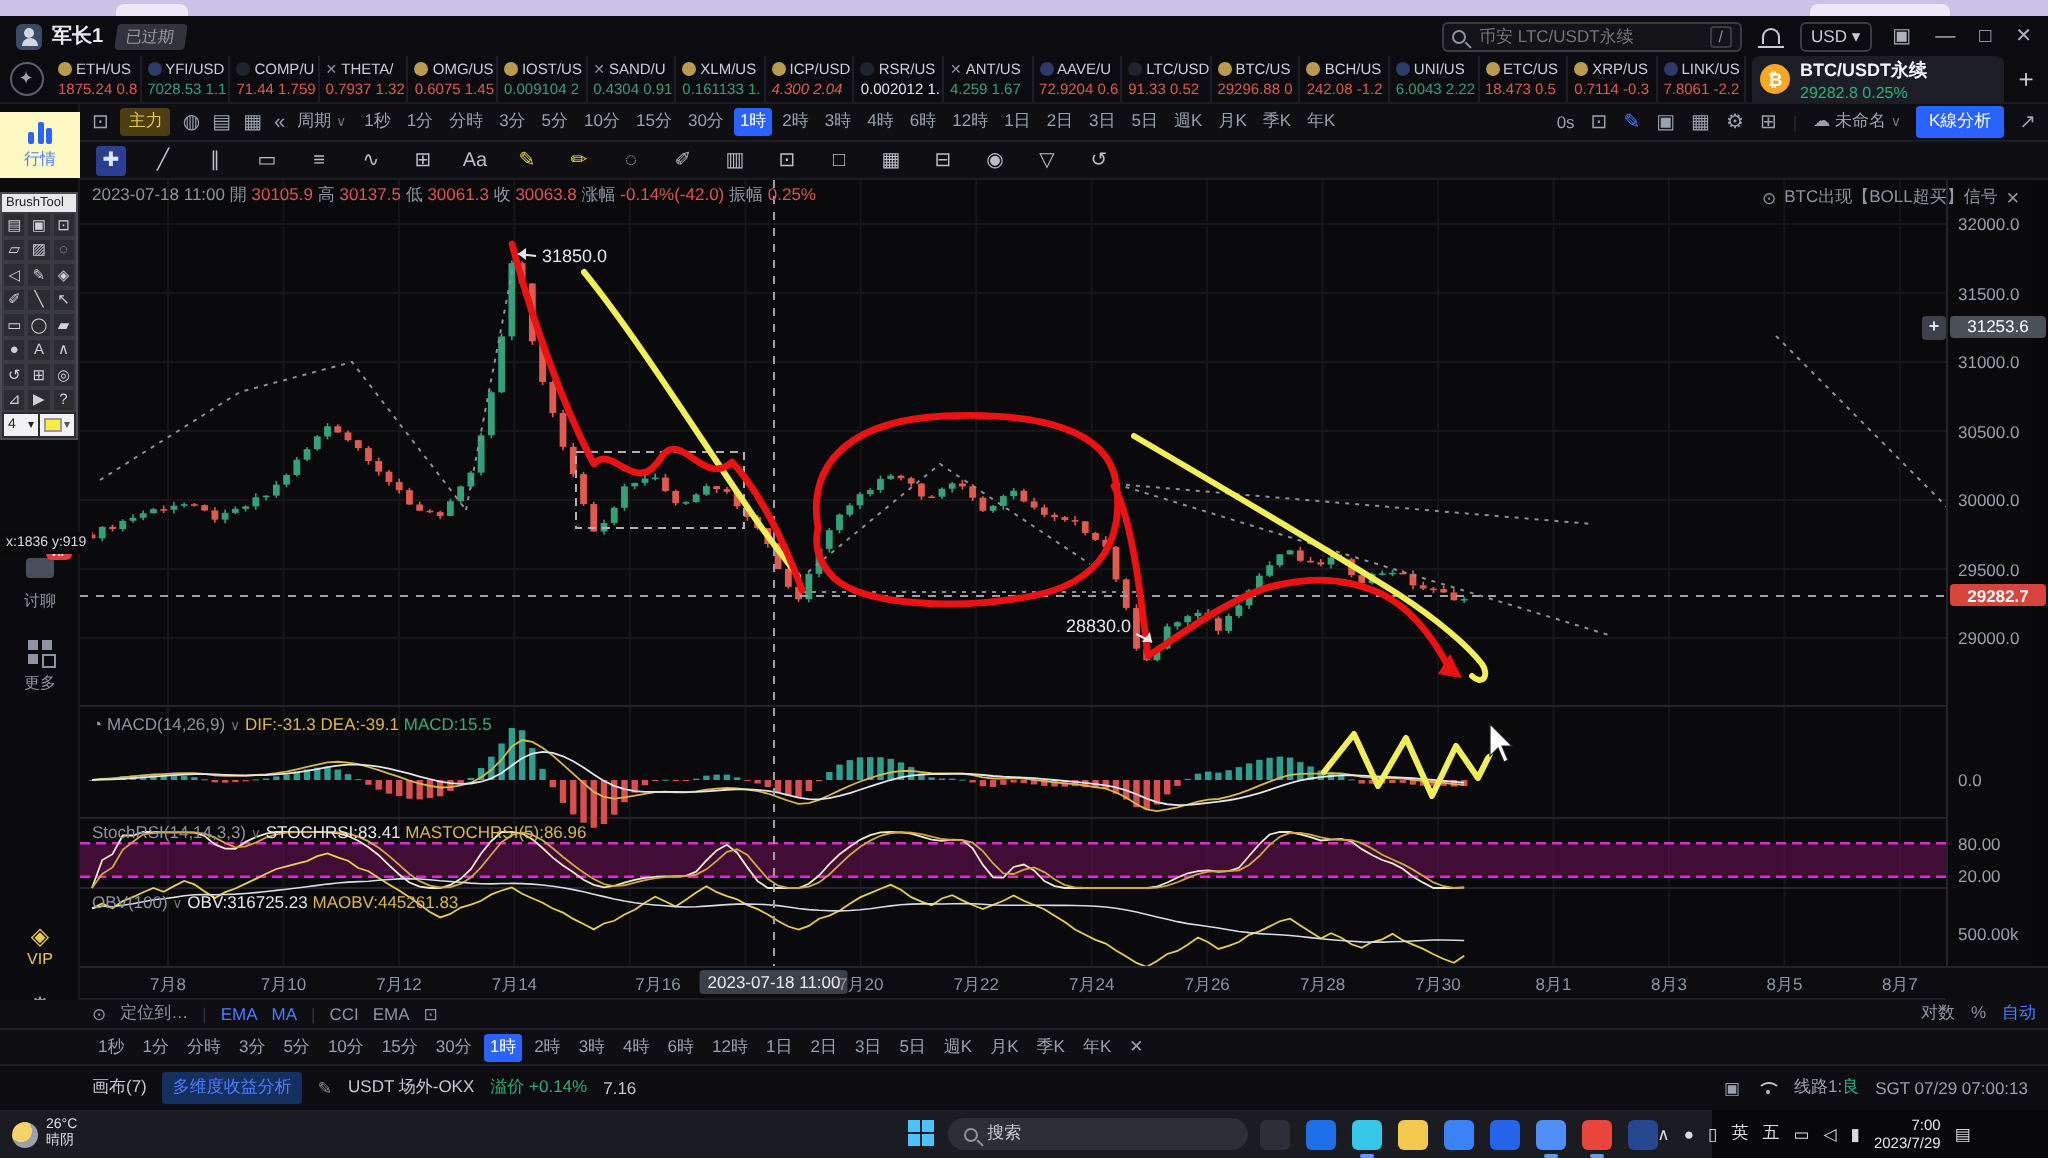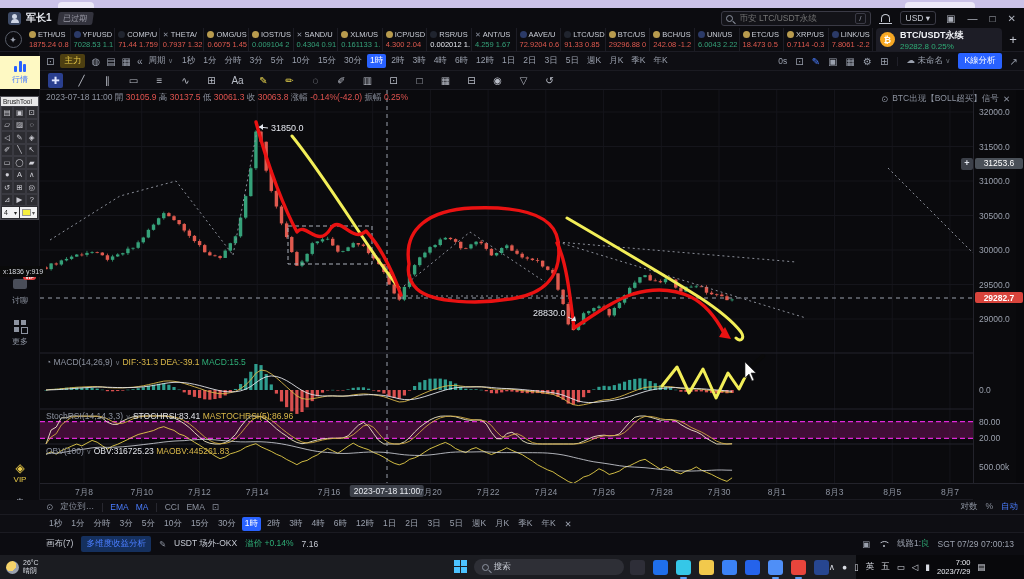--- a/index.html
+++ b/index.html
@@ -216,21 +216,21 @@
             <i class="coin" style="background: rgb(184, 155, 78);"></i>
             <span>XLM/US</span>
           </div>
           <div class="l2" style="color: rgb(53, 161, 121);">0.161133 1.</div>
         </div>
         <div class="tk">
           <div class="l1">
             <i class="coin" style="background: rgb(184, 155, 78);"></i>
             <span>ICP/USD</span>
           </div>
-          <div class="l2" style="color: rgb(224, 90, 79);">4.300 2.04</div>
+          <div class="l2" style="color: rgb(224, 90, 79); font-style: italic;">4.300 2.04</div>
         </div>
         <div class="tk">
           <div class="l1">
             <i class="coin" style="background: rgb(32, 36, 46);"></i>
             <span>RSR/US</span>
           </div>
           <div class="l2" style="color: rgb(230, 232, 238);">0.002012 1.</div>
         </div>
         <div class="tk">
           <div class="l1">
@@ -244,21 +244,21 @@
             <i class="coin" style="background: rgb(43, 58, 103);"></i>
             <span>AAVE/U</span>
           </div>
           <div class="l2" style="color: rgb(224, 90, 79);">72.9204 0.6</div>
         </div>
         <div class="tk">
           <div class="l1">
             <i class="coin" style="background: rgb(32, 36, 46);"></i>
             <span>LTC/USD</span>
           </div>
-          <div class="l2" style="color: rgb(224, 90, 79);">91.33 0.85</div>
+          <div class="l2" style="color: rgb(224, 90, 79);">91.33 0.52</div>
         </div>
         <div class="tk">
           <div class="l1">
             <i class="coin" style="background: rgb(184, 155, 78);"></i>
             <span>BTC/US</span>
           </div>
           <div class="l2" style="color: rgb(224, 90, 79);">29296.88 0</div>
         </div>
         <div class="tk">
           <div class="l1">

